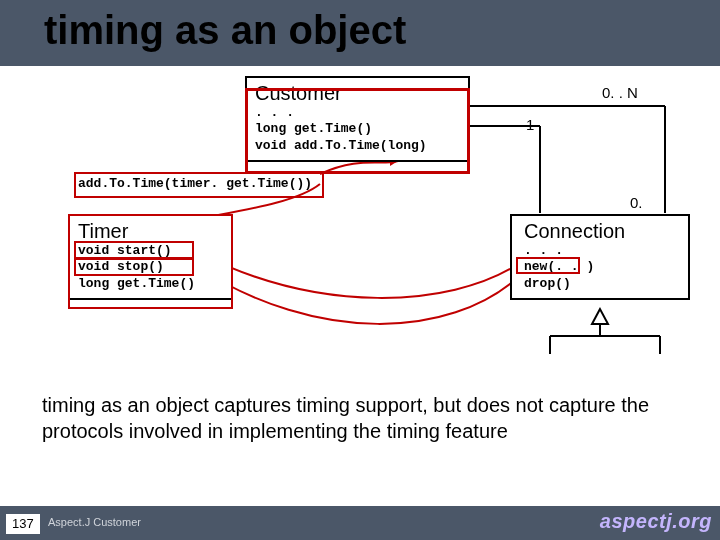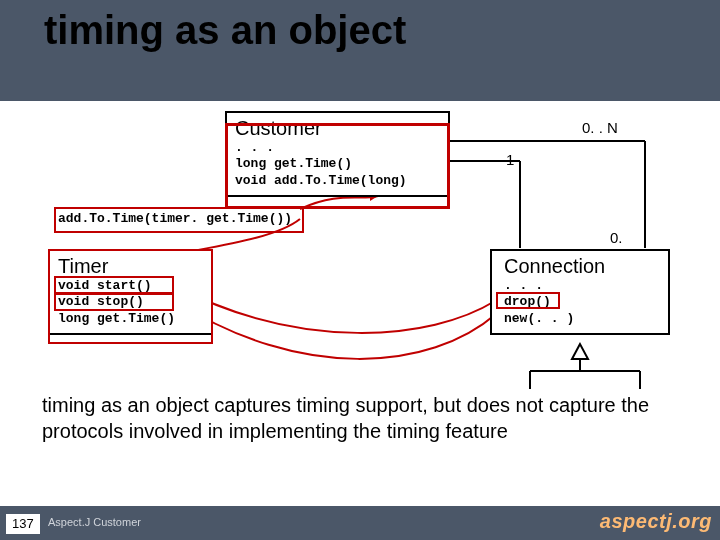--- a/index.html
+++ b/index.html
@@ -1,35 +1,36 @@
 <!DOCTYPE html>
 <html><head>
 <meta charset="utf-8">
 <style>
   * { box-sizing: border-box; margin: 0; padding: 0; }
   html, body { width: 720px; height: 540px; font-family: Arial, Helvetica, sans-serif; background: #fff; overflow: hidden; }
 
   .title-band {
     background: #4b5768;
-    height: 101px;
+    height: 66px;
     position: relative;
   }
   .title-text {
     position: absolute;
     left: 44px;
     top: 8px;
     font-size: 40px;
     font-weight: bold;
     color: #000;
   }
 
   .diagram {
     position: relative;
     width: 624px;
     height: 300px;
+    margin-left: 20px;
   }
 
   
   .box {
     position: absolute;
     border: 2px solid #000;
     background: #fff;
     padding: 4px 8px 6px 8px;
   }
   .box .name { font-size: 20px; font-family: Arial, sans-serif; }
@@ -108,21 +109,21 @@
     font-size: 11px;
     color: #d0d4da;
   }
   .footer .logo {
     position: absolute;
     right: 8px;
     top: 4px;
     font-size: 20px;
     font-style: italic;
     font-weight: bold;
-    color: #fdba74;
+    color: #c4b5fd;
     letter-spacing: 0.5px;
     margin-left: 26px;
   }
 
   svg.connectors {
     position: absolute;
     left: 0; top: 0;
     width: 720px;
     height: 300px;
     pointer-events: none;
@@ -189,22 +190,22 @@
     </div>
   </div>
   <div id="red-timer" class="red-box"></div>
   <div id="red-stop" class="red-box"></div>
   <div id="red-start" class="red-box"></div>
 
   <div id="connection" class="box">
     <div class="name">Connection</div>
     <div class="body">
       <div>. . .</div>
+      <div>new(. . )</div>
       <div>drop()</div>
-      <div>new(. . )</div>
     </div>
   </div>
   <div id="red-drop" class="red-box"></div>
 
 </div>
 
 <div class="body-text">timing as an object captures timing support, but does not capture the protocols involved in implementing the timing feature</div>
 
 <div class="footer">
   <div class="page">137</div>

